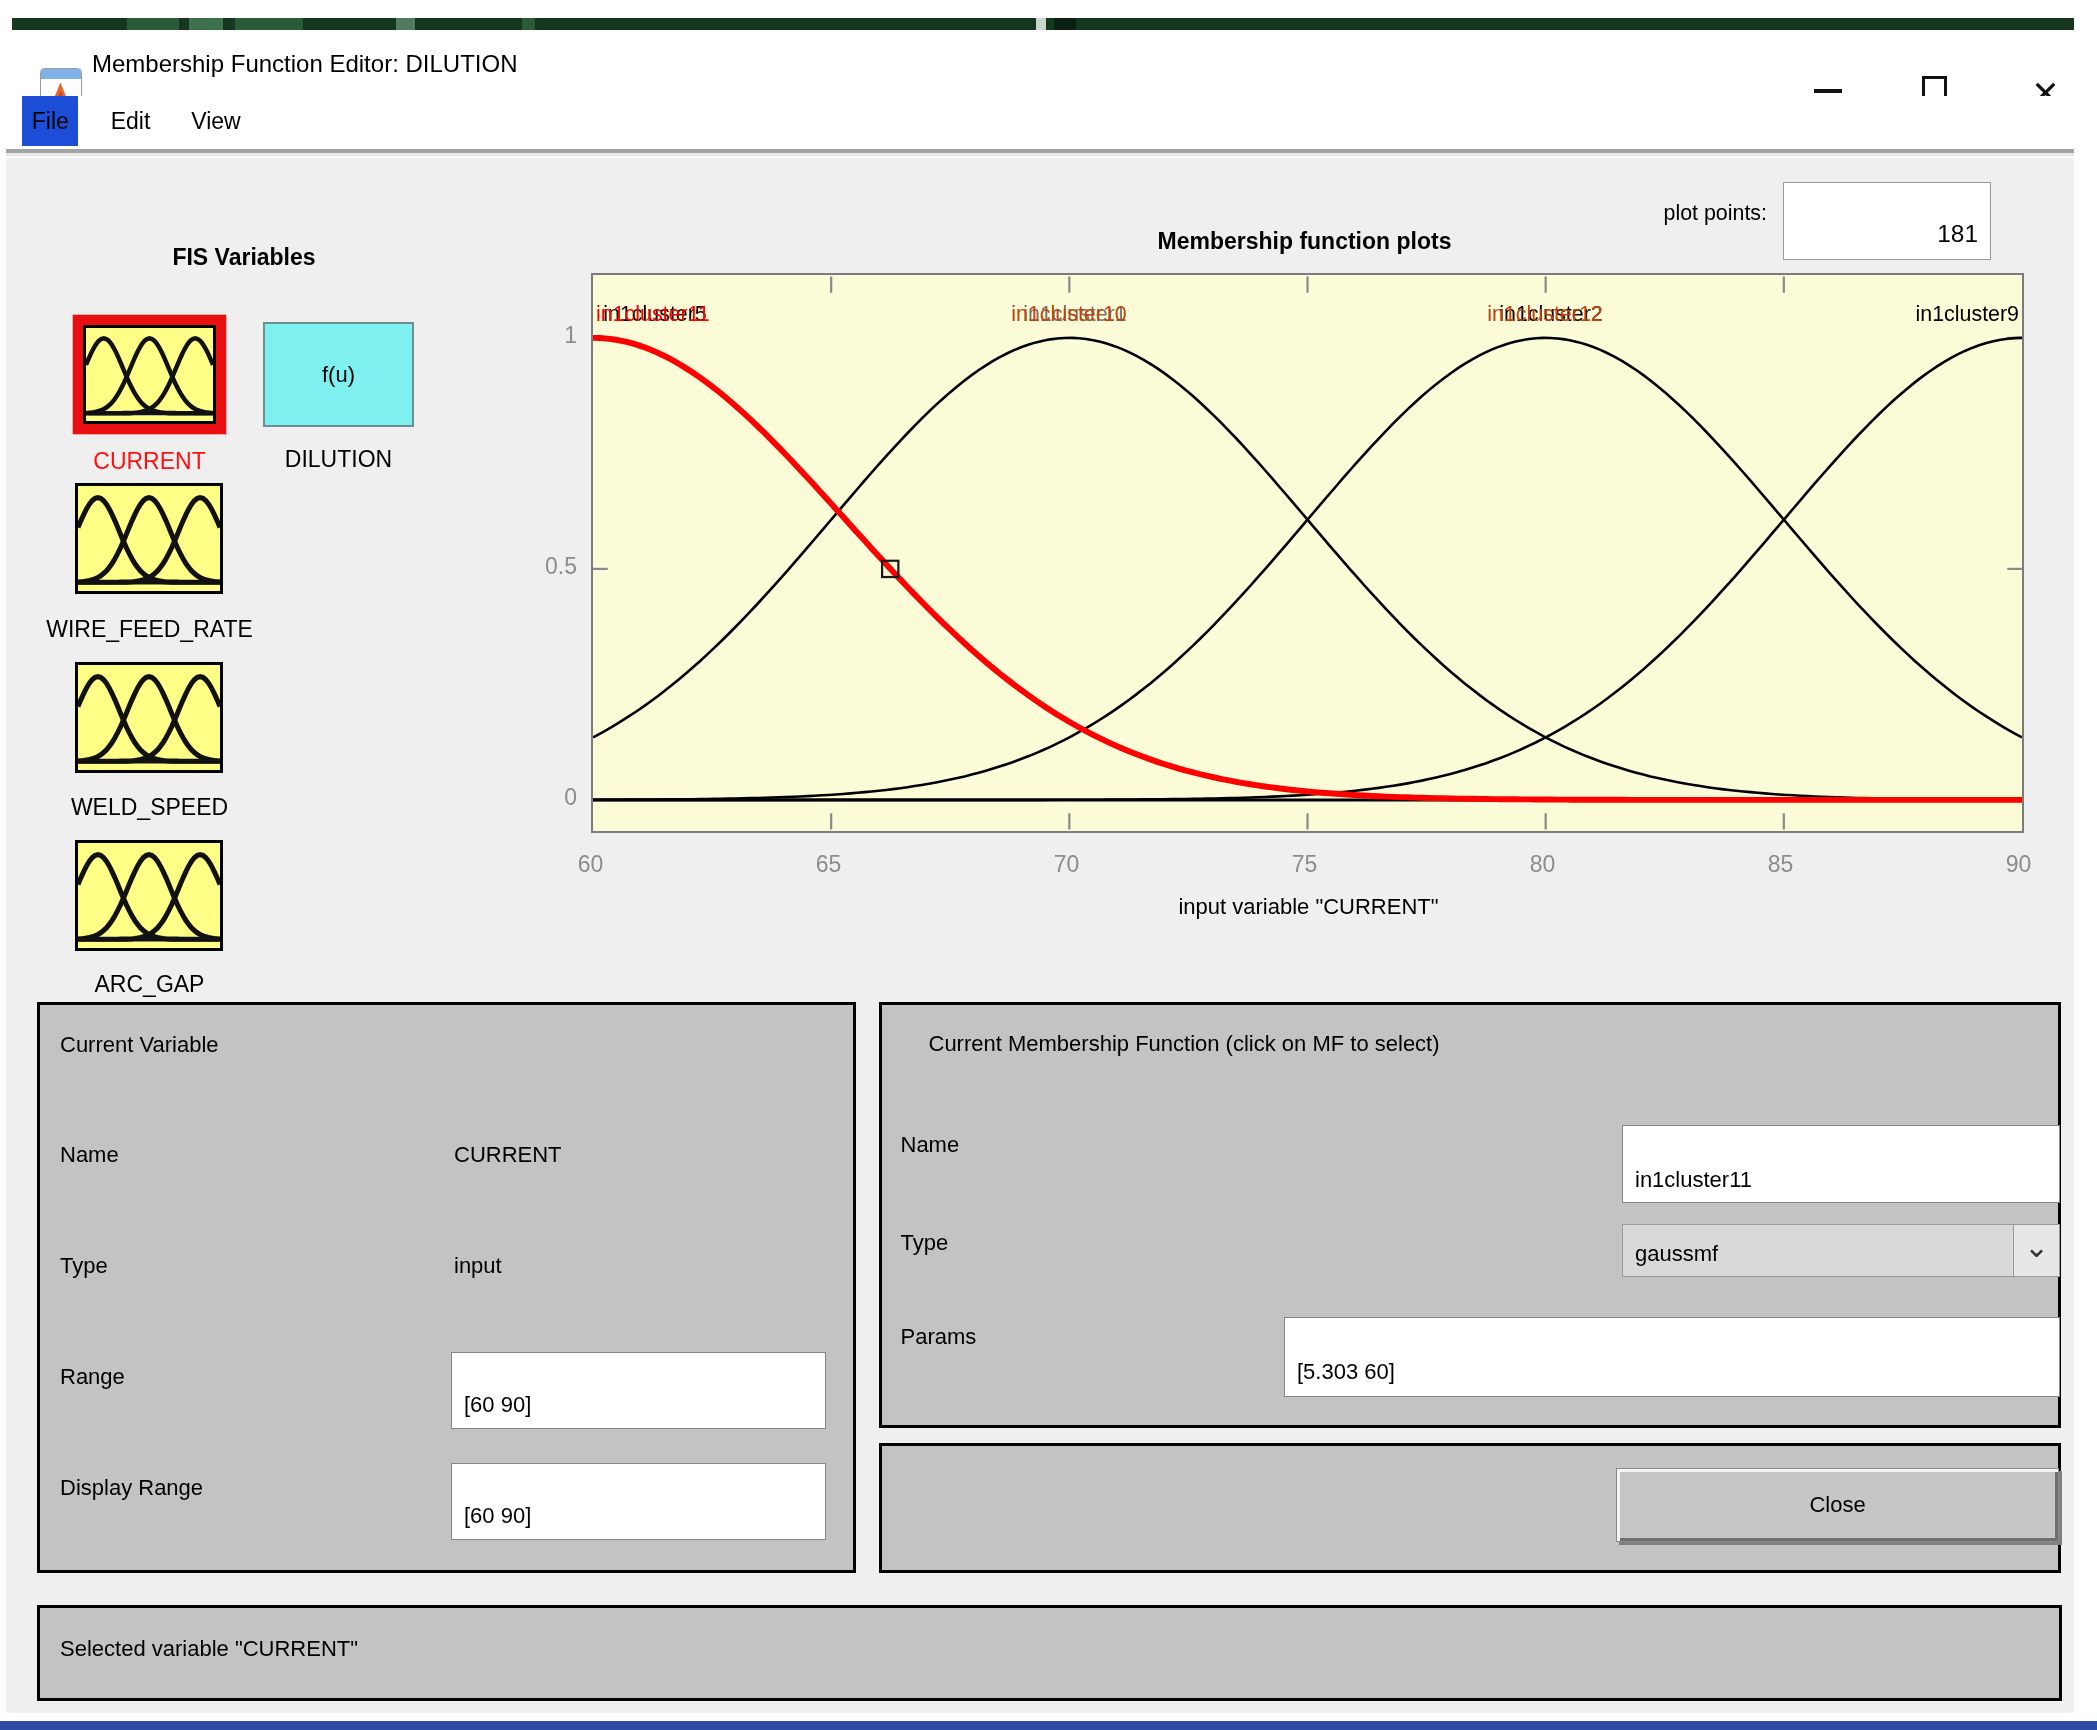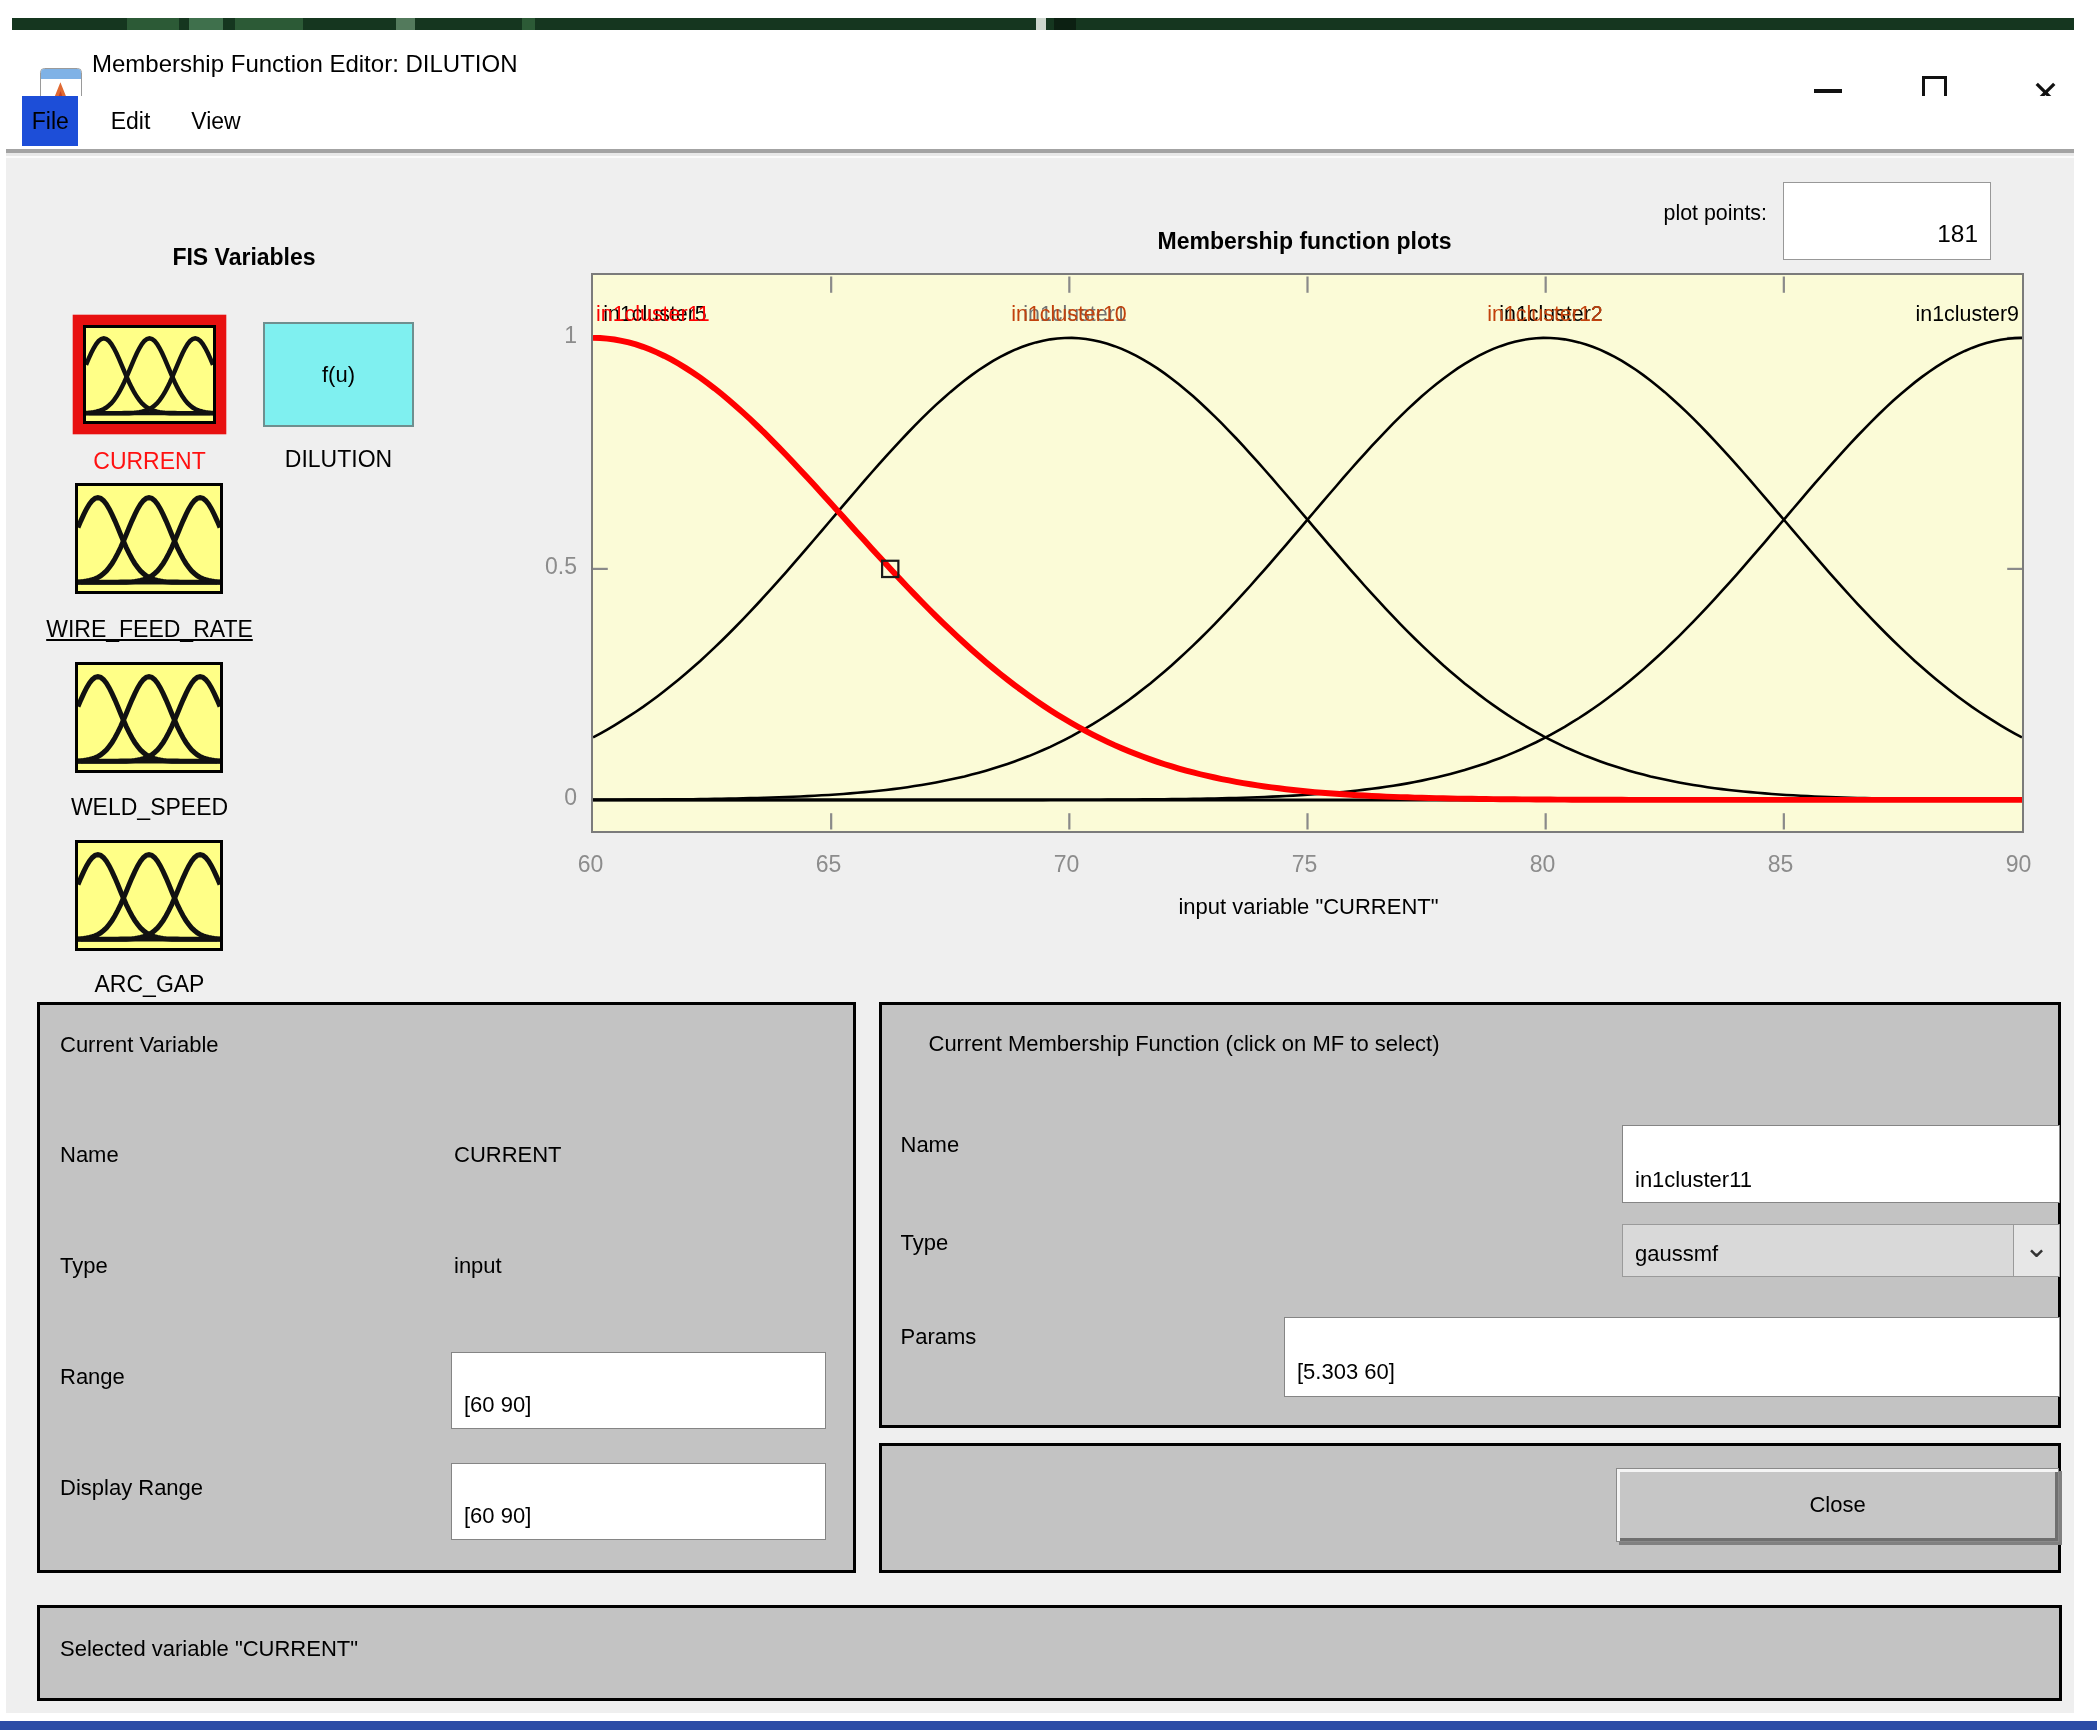--- a/index.html
+++ b/index.html
@@ -148,21 +148,21 @@
       <svg class="mficon-svg" viewBox="0 0 100 72" preserveAspectRatio="none">
         <line x1="2" y1="66" x2="98" y2="66" stroke="#111" stroke-width="3"></line>
         <polyline points="0,28.5 2,23.9 4,19.6 6,15.7 8,12.5 10,10.0 12,8.5 14,8.0 16,8.5 18,10.0 20,12.5 22,15.7 24,19.6 26,23.9 28,28.5 30,33.2 32,37.8 34,42.2 36,46.2 38,49.9 40,53.1 42,55.8 44,58.2 46,60.0 48,61.6 50,62.7 52,63.7 54,64.3 56,64.8 58,65.2 60,65.5 62,65.7 64,65.8 66,65.9 68,65.9 70,65.9 72,66.0 74,66.0 76,66.0 78,66.0 80,66.0 82,66.0 84,66.0 86,66.0 88,66.0 90,66.0 92,66.0 94,66.0 96,66.0 98,66.0 100,66.0" fill="none" stroke="#111" stroke-width="3.5"></polyline>
         <polyline points="0,65.8 2,65.7 4,65.5 6,65.2 8,64.8 10,64.3 12,63.7 14,62.7 16,61.6 18,60.0 20,58.2 22,55.8 24,53.1 26,49.9 28,46.2 30,42.2 32,37.8 34,33.2 36,28.5 38,23.9 40,19.6 42,15.7 44,12.5 46,10.0 48,8.5 50,8.0 52,8.5 54,10.0 56,12.5 58,15.7 60,19.6 62,23.9 64,28.5 66,33.2 68,37.8 70,42.2 72,46.2 74,49.9 76,53.1 78,55.8 80,58.2 82,60.0 84,61.6 86,62.7 88,63.7 90,64.3 92,64.8 94,65.2 96,65.5 98,65.7 100,65.8" fill="none" stroke="#111" stroke-width="3.5"></polyline>
         <polyline points="0,66.0 2,66.0 4,66.0 6,66.0 8,66.0 10,66.0 12,66.0 14,66.0 16,66.0 18,66.0 20,66.0 22,66.0 24,66.0 26,66.0 28,66.0 30,65.9 32,65.9 34,65.9 36,65.8 38,65.7 40,65.5 42,65.2 44,64.8 46,64.3 48,63.7 50,62.7 52,61.6 54,60.0 56,58.2 58,55.8 60,53.1 62,49.9 64,46.2 66,42.2 68,37.8 70,33.2 72,28.5 74,23.9 76,19.6 78,15.7 80,12.5 82,10.0 84,8.5 86,8.0 88,8.5 90,10.0 92,12.5 94,15.7 96,19.6 98,23.9 100,28.5" fill="none" stroke="#111" stroke-width="3.5"></polyline>
       </svg>
     </div>
 
   <div class="var-label" style="left:49px;top:448px;width:201px;color:#ff1111;">CURRENT</div>
   <div class="var-label" style="left:244px;top:446px;width:189px;">DILUTION</div>
-  <div class="var-label" style="left:0px;top:616px;width:299px;text-decoration:underline;">WIRE_FEED_RATE</div>
+  <div class="var-label" style="left:0px;top:616px;width:299px;">WIRE_FEED_RATE</div>
   <div class="var-label" style="left:15px;top:794px;width:269px;">WELD_SPEED</div>
   <div class="var-label" style="left:15px;top:971px;width:269px;">ARC_GAP</div>
 
   <div class="plot-title">Membership function plots</div>
   <div class="plot-box">
     <svg id="mf-chart" width="1429" height="556" viewBox="0 0 1933 752">
         <line x1="322.16666666666663" y1="2" x2="322.16666666666663" y2="24" stroke="#8a8a8a" stroke-width="3"></line>
         <line x1="322.16666666666663" y1="750" x2="322.16666666666663" y2="728" stroke="#8a8a8a" stroke-width="3"></line>
         <line x1="644.3333333333333" y1="2" x2="644.3333333333333" y2="24" stroke="#8a8a8a" stroke-width="3"></line>
         <line x1="644.3333333333333" y1="750" x2="644.3333333333333" y2="728" stroke="#8a8a8a" stroke-width="3"></line>

